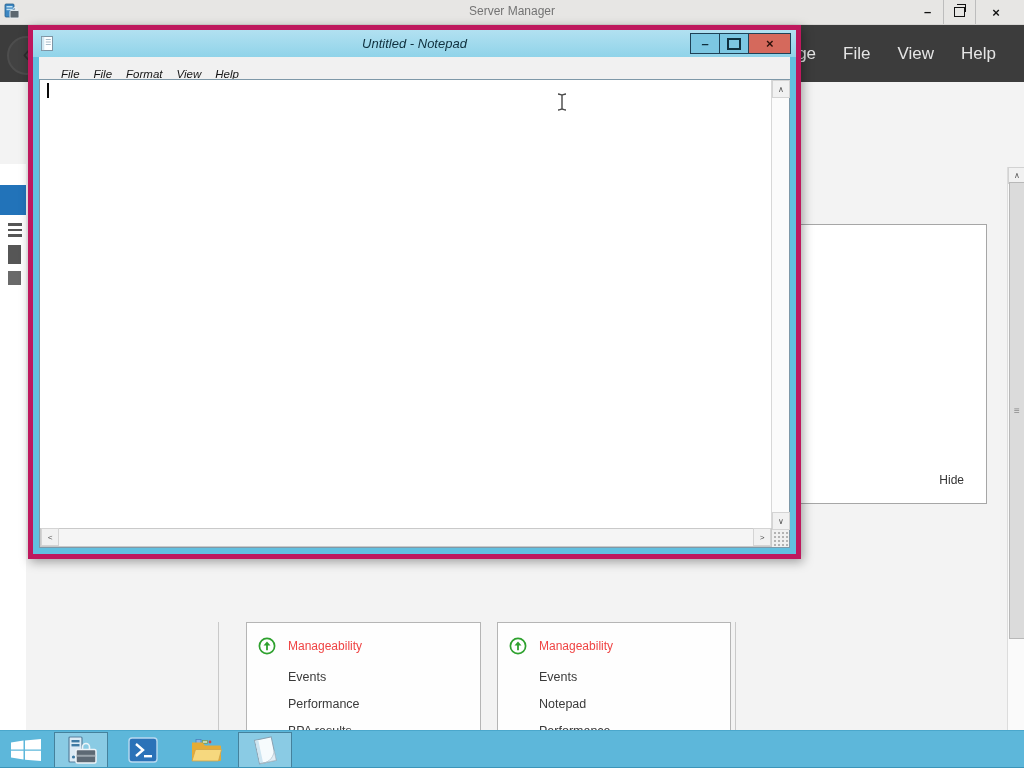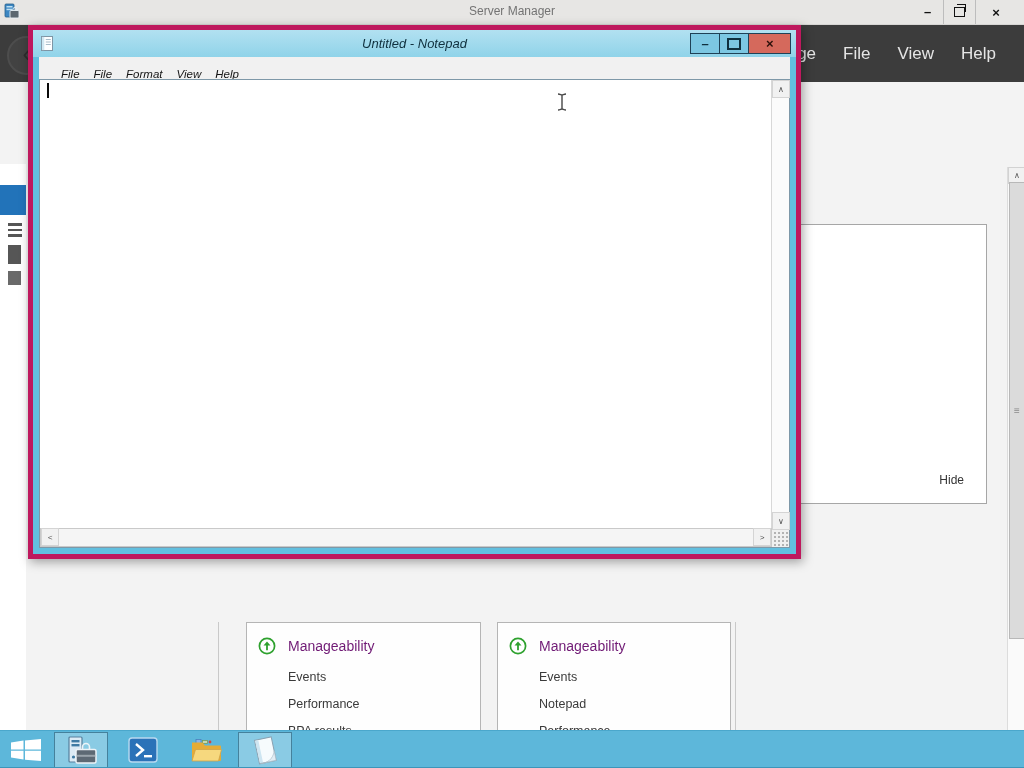--- a/index.html
+++ b/index.html
@@ -40,21 +40,21 @@
   .sm-vscroll{position:absolute;left:1007px;top:85px;width:17px;height:640px;background:#fafafa;border-left:1px solid #dcdcdc;}
   .sm-sarrow{position:absolute;left:0;width:16px;height:15px;background:#f1f1f1;border:1px solid #d2d2d2;color:#555;font-size:8px;display:flex;align-items:center;justify-content:center;}
   .sm-sarrow.up{top:0;}
   .sm-thumb{position:absolute;left:1px;top:15px;width:14px;height:455px;background:#dbdbdb;border:1px solid #b8b8b8;display:flex;align-items:center;justify-content:center;}
   .sm-thumb span{color:#8a8a8a;font-size:10px;}
 
   .divider{position:absolute;top:540px;width:1px;height:185px;background:#c9c9c9;}
 
   .tile{position:absolute;top:540px;height:183px;background:#fefefe;border:1px solid #b5b5b5;}
   .tile-head{position:absolute;left:11px;top:14px;display:flex;align-items:center;gap:12px;}
-  .tile-head .th-label{font-size:14px;color:#701a75;}
+  .tile-head .th-label{font-size:12px;color:#ef4444;}
   .tile-links{position:absolute;left:41px;top:40px;display:flex;flex-direction:column;}
   .tile-links span{height:27px;display:flex;align-items:center;font-size:12.5px;color:#3a3a3a;cursor:default;}
 
   
   .np{position:absolute;left:28px;top:25px;width:763px;height:524px;background:#62bfdf;border:5px solid #be185d;box-shadow:2px 3px 10px rgba(0,0,0,0.35);font-style:italic;}
   .np-titlebar{position:absolute;left:0;top:0;right:0;height:27px;background:linear-gradient(#b2e1f1,#90d3e9);}
   .np-appicon{position:absolute;left:8px;top:6px;}
   .np-title{position:absolute;left:0;right:0;top:6px;text-align:center;font-size:13px;color:#10303e;}
   .np-btn{position:absolute;top:3px;height:19px;border:1px solid #1f4156;display:flex;align-items:center;justify-content:center;background:#7cc7e2;}
   .np-btn.mn{right:76px;width:28px;}

